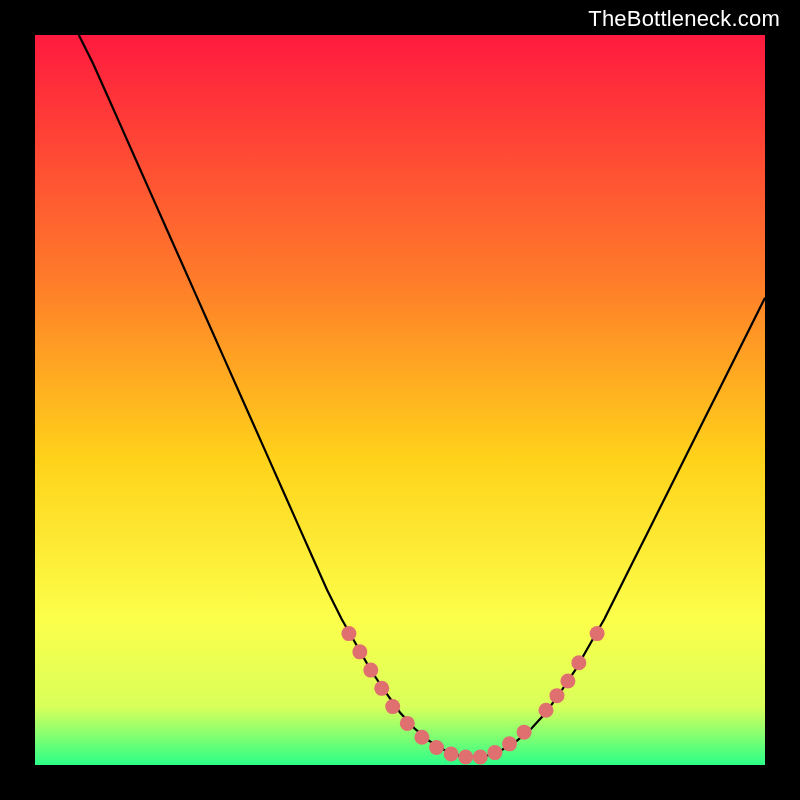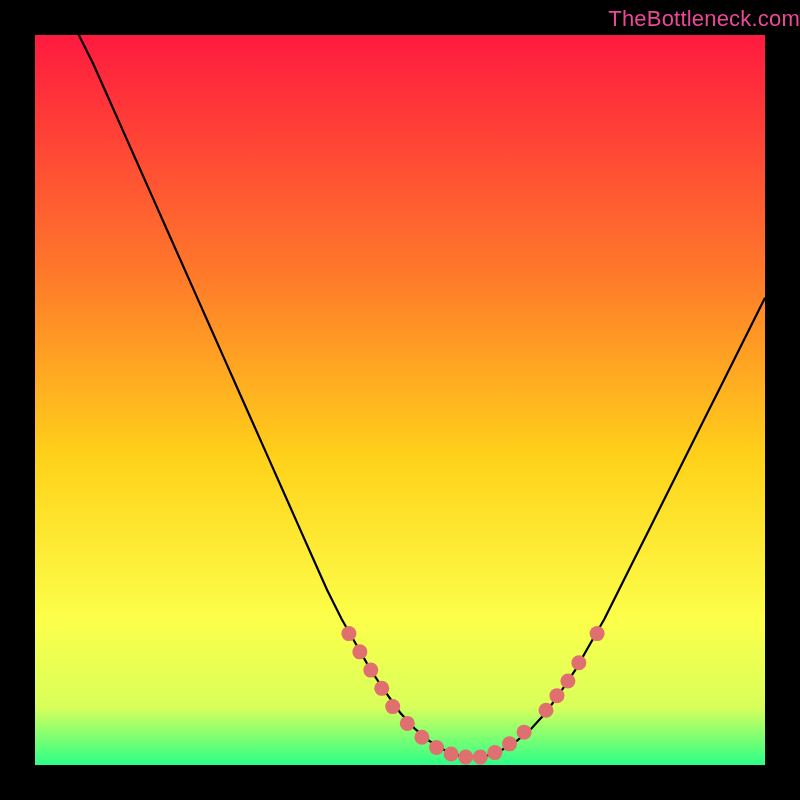--- a/index.html
+++ b/index.html
@@ -12,24 +12,24 @@
   }
   .frame {
     position: relative;
     width: 800px;
     height: 800px;
     background: #000;
   }
   .watermark {
     position: absolute;
     top: 6px;
-    right: 0;
+    right: 20px;
     font-family: Arial, Helvetica, sans-serif;
     font-size: 22px;
-    color: #ec4899;
+    color: #ffffff;
     letter-spacing: 0.2px;
     z-index: 10;
   }
   .plot-area {
     position: absolute;
     left: 35px;
     top: 35px;
     width: 730px;
     height: 730px;
     overflow: hidden;

